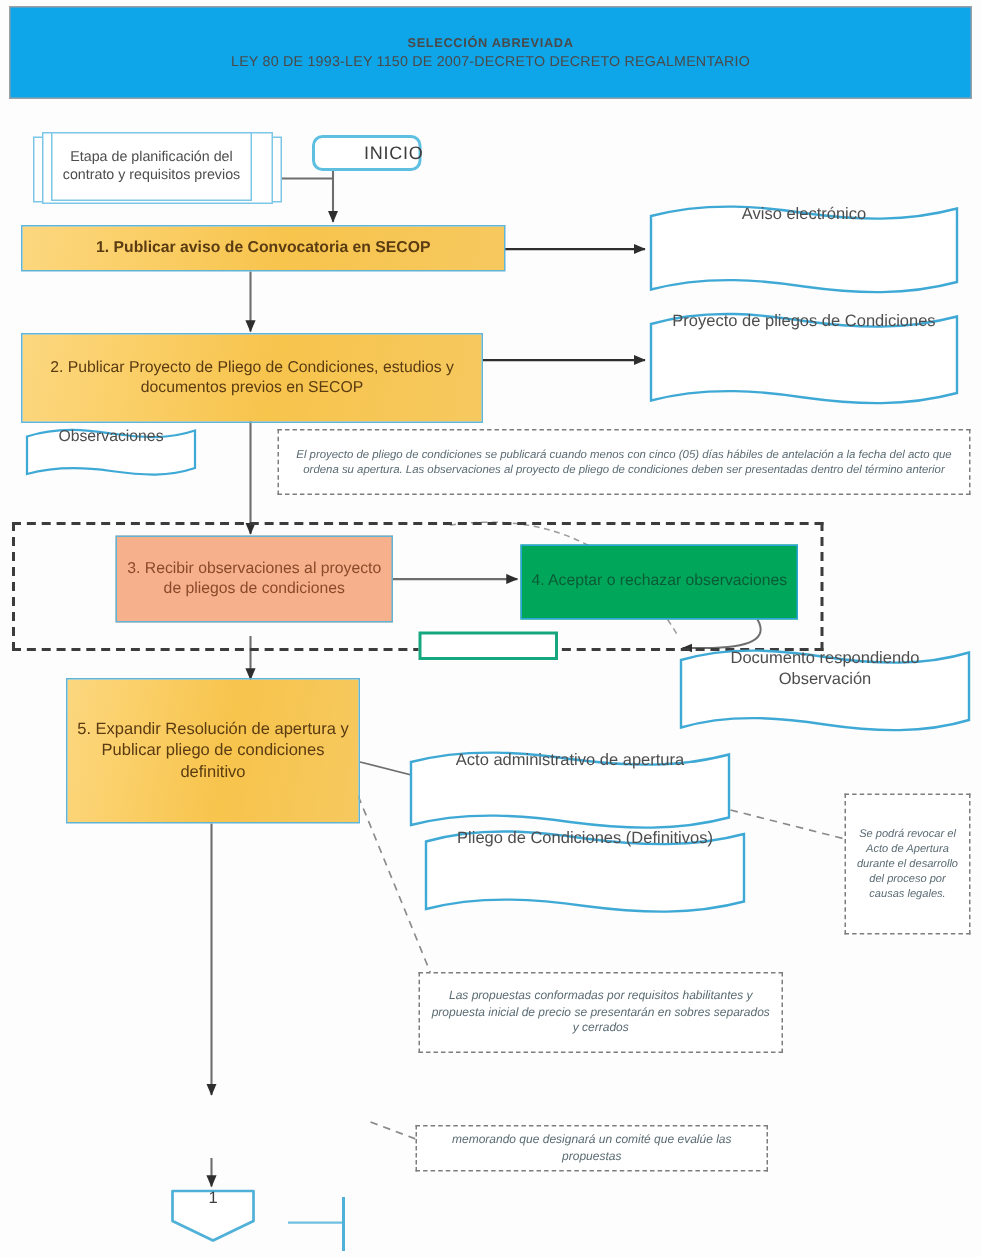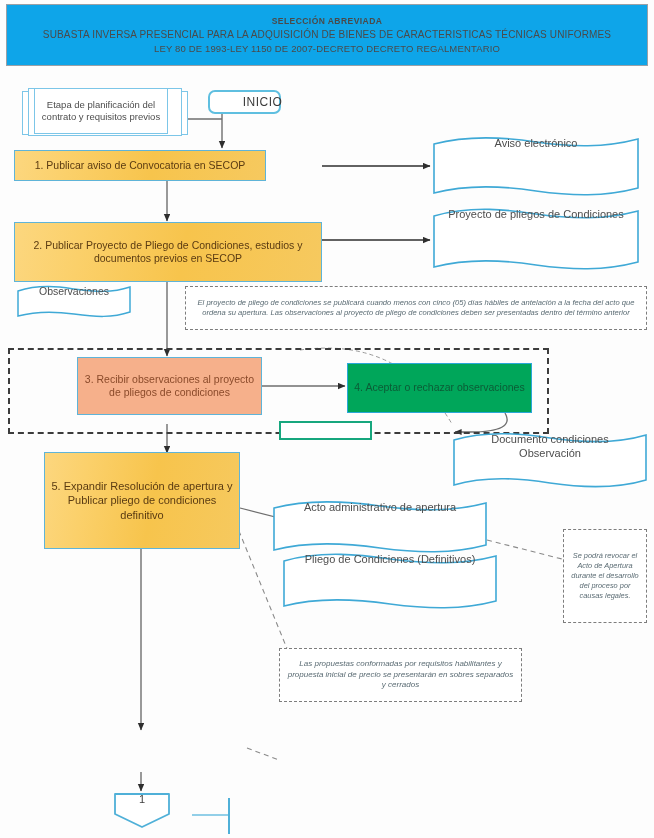--- a/index.html
+++ b/index.html
@@ -142,21 +142,20 @@
   
   #links{position:absolute;left:0;top:0;width:654px;height:838px;pointer-events:none;}
 </style>
 </head>
 <body>
 
 <div id="page">
 
   <div class="header-box">
     <div class="hdr-l1">SELECCIÓN ABREVIADA</div>
-    <div class="hdr-l2">SUBASTA INVERSA PRESENCIAL PARA LA ADQUISICIÓN DE BIENES DE CARACTERISTICAS TÉCNICAS UNIFORMES</div>
     <div class="hdr-l3">LEY 80 DE 1993-LEY 1150 DE 2007-DECRETO DECRETO REGALMENTARIO</div>
   </div>
 
   <svg id="links" viewBox="0 0 654 838" xmlns="http://www.w3.org/2000/svg">
     <defs>
       <marker id="ah" markerWidth="9" markerHeight="9" refX="7.5" refY="3.4" orient="auto" markerUnits="userSpaceOnUse">
         <path d="M0,0 L8,3.4 L0,6.8 z" fill="#2e2e2e"></path>
       </marker>
       <marker id="ahs" markerWidth="8" markerHeight="8" refX="6.6" refY="3" orient="auto" markerUnits="userSpaceOnUse">
         <path d="M0,0 L7,3 L0,6 z" fill="#2e2e2e"></path>
@@ -201,21 +200,21 @@
   <div class="node plan-outer" style="left:22px;top:91px;width:166px;height:44px;"></div>
   <div class="plan-mid" style="left:28px;top:88px;width:152px;height:46px;"></div>
   <div class="plan-inner" style="left:34px;top:88px;width:132px;height:44px;font-size:9.5px;">
     <span>Etapa de planificación del contrato y requisitos previos</span>
   </div>
 
   <div class="node term" style="left:208px;top:90px;width:73px;height:24px;font-size:12px;">
     <span>INICIO</span>
   </div>
 
-  <div class="node proc amber" style="left:14px;top:150px;width:252px;height:31px;font-size:10.5px;">
+  <div class="node proc amber" style="left:14px;top:150px;width:323px;height:31px;font-size:10.5px;font-weight:bold;">
     <span>1. Publicar aviso de Convocatoria en SECOP</span>
   </div>
 
   <div class="node proc amber" style="left:14px;top:222px;width:308px;height:60px;font-size:10.5px;">
     <span>2. Publicar Proyecto de Pliego de Condiciones, estudios y documentos previos en SECOP</span>
   </div>
 
   <div class="doc" style="left:432px;top:136px;width:208px;height:60px;">
     <svg width="208" height="60" viewBox="0 0 208 60" xmlns="http://www.w3.org/2000/svg">
       <path d="M2,8 C40,-2 78,2 104,6 C140,11 172,12 206,3 L206,52
@@ -261,21 +260,21 @@
   </div>
 
   <div class="node greenrect" style="left:279px;top:421px;width:93px;height:19px;"></div>
 
   <div class="doc" style="left:452px;top:432px;width:196px;height:56px;">
     <svg width="196" height="56" viewBox="0 0 196 56" xmlns="http://www.w3.org/2000/svg">
       <path d="M2,8 C36,-2 72,2 98,6 C132,11 164,12 194,3 L194,48
                C164,57 132,56 98,51 C72,47 36,43 2,53 Z" fill="#ffffff" stroke="#3fa9d6" stroke-width="1.6"></path>
     </svg>
     <div class="doc-label" style="font-size:11px;">
-      <span>Documento condiciones Observación</span>
+      <span>Documento respondiendo Observación</span>
     </div>
   </div>
 
   <div class="node proc amber" style="left:44px;top:452px;width:196px;height:97px;font-size:11px;">
     <span>5. Expandir Resolución de apertura y Publicar pliego de condiciones definitivo</span>
   </div>
 
   <div class="doc" style="left:272px;top:500px;width:216px;height:53px;">
     <svg width="216" height="53" viewBox="0 0 216 53" xmlns="http://www.w3.org/2000/svg">
       <path d="M2,8 C40,-2 80,2 108,6 C146,11 180,12 214,3 L214,45
@@ -298,20 +297,23 @@
 
   <div class="node note" style="left:563px;top:529px;width:84px;height:94px;font-size:7.4px;">
     <span>Se podrá revocar el Acto de Apertura durante el desarrollo del proceso por causas legales.</span>
   </div>
 
   <div class="node note" style="left:279px;top:648px;width:243px;height:54px;font-size:8px;">
     <span>Las propuestas conformadas por requisitos habilitantes y propuesta inicial de precio se presentarán en sobres separados y cerrados</span>
   </div>
 
 
+  <div class="node note" style="left:277px;top:750px;width:235px;height:31px;font-size:8px;">
+    <span>memorando que designará un comité que evalúe las propuestas</span>
+  </div>
 
   <div class="penta" style="left:112px;top:792px;width:60px;height:38px;">
     <svg width="60" height="38" viewBox="0 0 60 38" xmlns="http://www.w3.org/2000/svg">
       <path d="M3,2 L57,2 L57,22 L30,35 L3,22 Z" fill="#ffffff" stroke="#4fb0d8" stroke-width="1.8" stroke-linejoin="round"></path>
     </svg>
     <div class="penta-label" style="font-size:11px;">
       <span>1</span>
     </div>
   </div>
 

